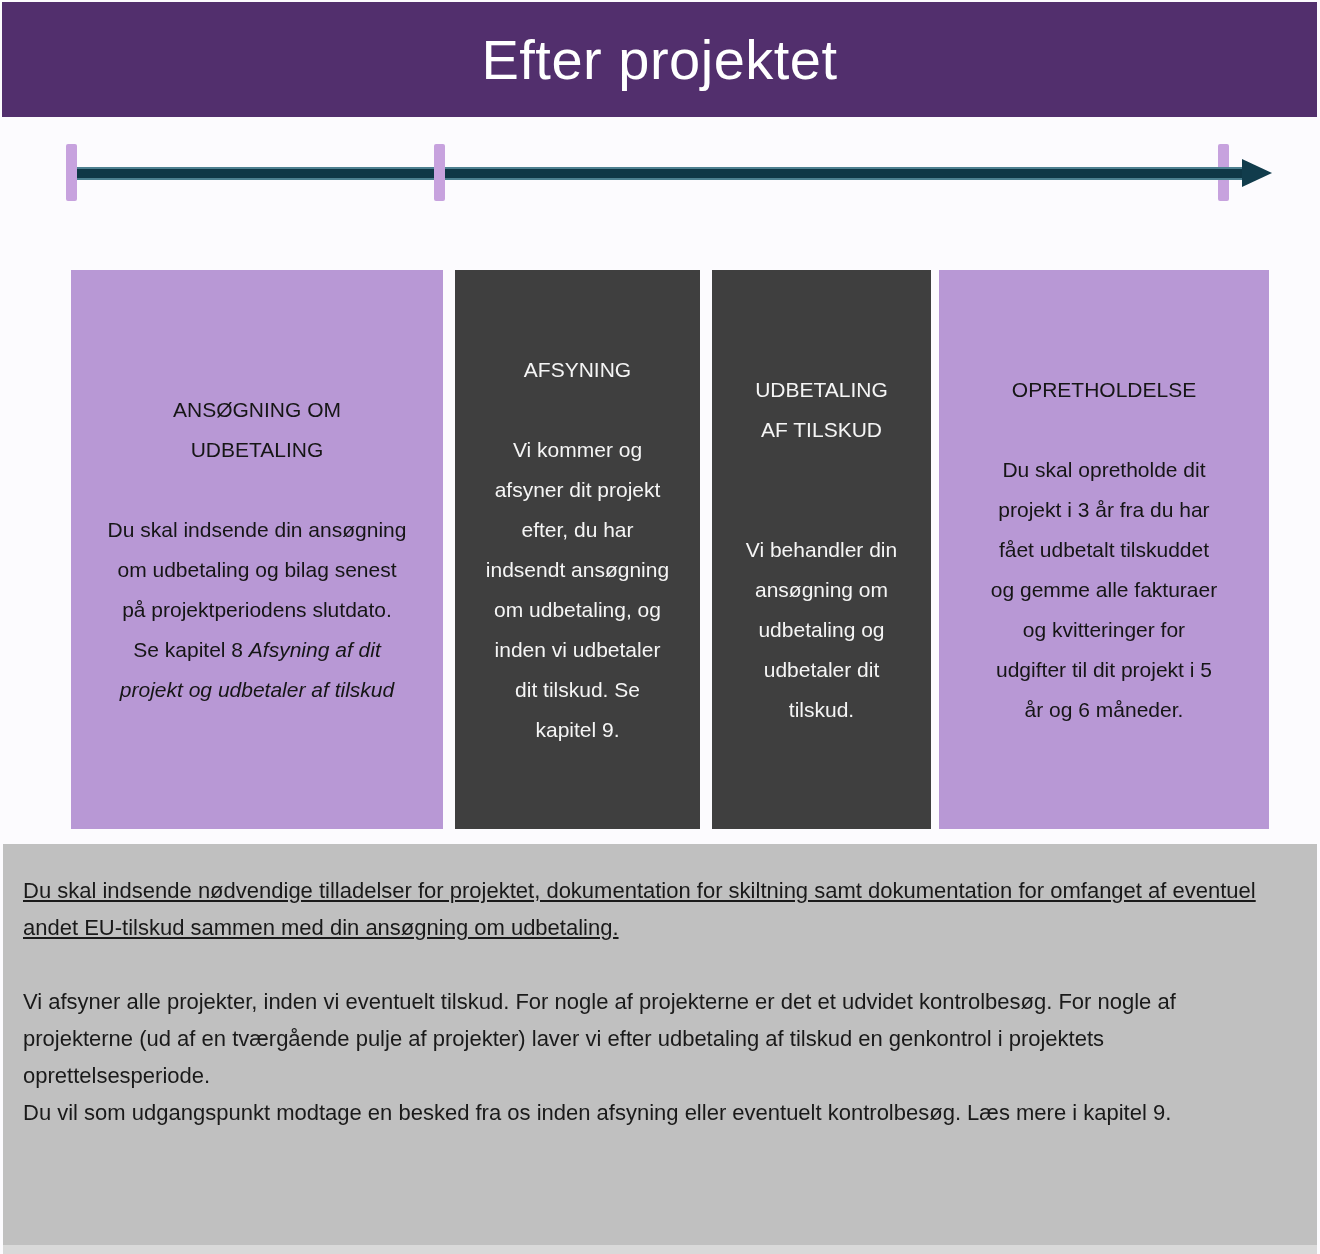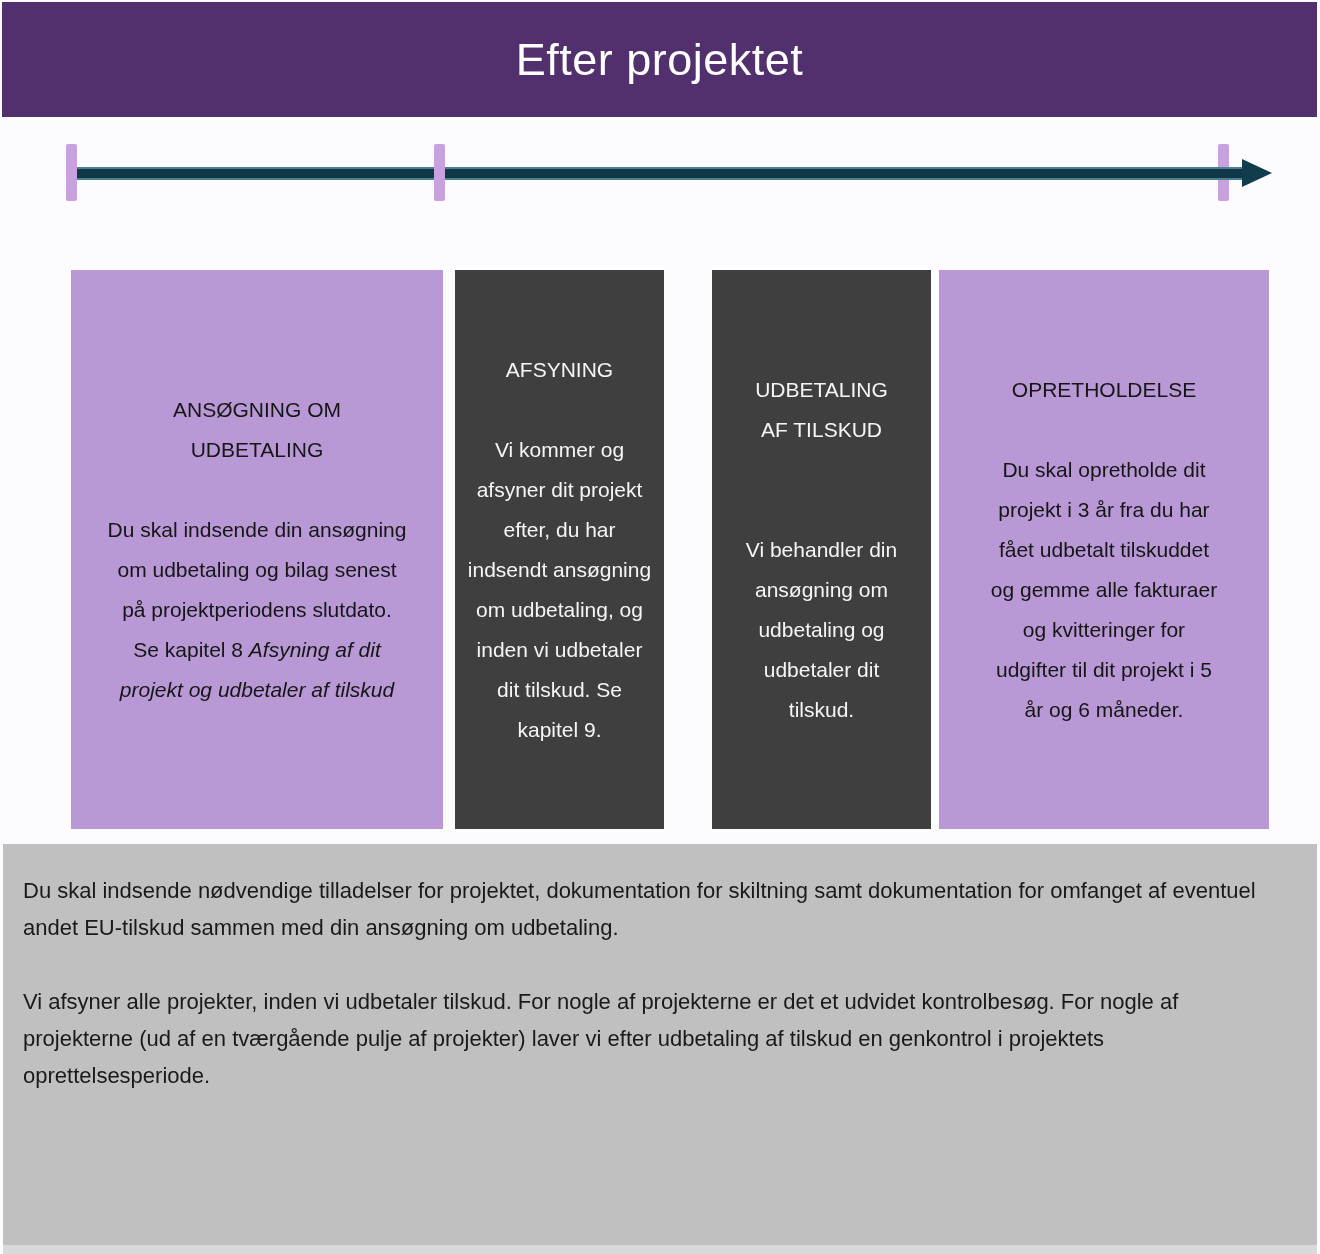--- a/index.html
+++ b/index.html
@@ -12,21 +12,21 @@
   }
 
   
   .banner {
     position: absolute; left: 2px; top: 2px;
     width: 1315px; height: 115px;
     background: #522f6d;
     display: flex; align-items: center; justify-content: center;
   }
   .banner-title {
-    color: #ffffff; font-size: 45px; letter-spacing: 0.5px;
+    color: #ffffff; font-size: 56px; letter-spacing: 0.5px;
   }
 
   
   .timeline-line {
     position: absolute; left: 77px; top: 167px;
     width: 1167px; height: 9px;
     background: #0f3746;
     border-top: 2px solid #4d8090;
     border-bottom: 2px solid #4d8090;
     z-index: 2;
@@ -51,21 +51,21 @@
   
   .stage {
     position: absolute; top: 270px; height: 559px;
     display: flex; align-items: center; justify-content: center;
     text-align: center;
     box-sizing: border-box;
   }
   .stage.purple { background: #b898d5; color: #161616; }
   .stage.dark   { background: #3f3f3f; color: #f5f5f5; }
   .stage.s1 { left: 71px;  width: 372px; }
-  .stage.s2 { left: 455px; width: 209px; }
+  .stage.s2 { left: 455px; width: 245px; }
   .stage.s3 { left: 712px; width: 219px; }
   .stage.s4 { left: 939px; width: 330px; }
 
   .stage-text {
     font-size: 21px; line-height: 40px;
     white-space: pre-line;
     padding: 0 10px;
   }
   .stage-gap { height: 40px; }
   .italic { font-style: italic; }
@@ -74,21 +74,21 @@
   .footer {
     position: absolute; left: 3px; top: 844px;
     width: 1314px; height: 401px;
     background: #c0c0c0;
     color: #1a1a1a;
     box-sizing: border-box;
     padding: 28px 28px 0 20px;
     font-size: 22px; line-height: 37px;
   }
   .footer p { margin: 0; }
-  .footer p.spaced { margin-bottom: 37px; }
+  .footer p.spaced { margin-bottom: 37px; text-decoration: underline; }
 
   .bottom-strip {
     position: absolute; left: 3px; top: 1245px;
     width: 1314px; height: 9px;
     background: #d9d9d9;
   }
 </style>
 </head>
 <body>
 
@@ -147,16 +147,17 @@
 fået udbetalt tilskuddet
 og gemme alle fakturaer
 og kvitteringer for
 udgifter til dit projekt i 5
 år og 6 måneder.</span>
   </div>
 </div>
 
 <div class="footer">
   <p class="spaced">Du skal indsende nødvendige tilladelser for projektet, dokumentation for skiltning samt dokumentation for omfanget af eventuel andet EU-tilskud sammen med din ansøgning om udbetaling.</p>
-  <p>Vi afsyner alle projekter, inden vi udbetaler tilskud. For nogle af projekterne er det et udvidet kontrolbesøg. For nogle af projekterne (ud af en tværgående pulje af projekter) laver vi efter udbetaling af tilskud en genkontrol i projektets oprettelsesperiode.</p>
+  <p>Vi afsyner alle projekter, inden vi eventuelt tilskud. For nogle af projekterne er det et udvidet kontrolbesøg. For nogle af projekterne (ud af en tværgående pulje af projekter) laver vi efter udbetaling af tilskud en genkontrol i projektets oprettelsesperiode.</p>
+  <p>Du vil som udgangspunkt modtage en besked fra os inden afsyning eller eventuelt kontrolbesøg. Læs mere i kapitel 9.</p>
 </div>
 
 <div class="bottom-strip"></div>
 
 </body></html>

